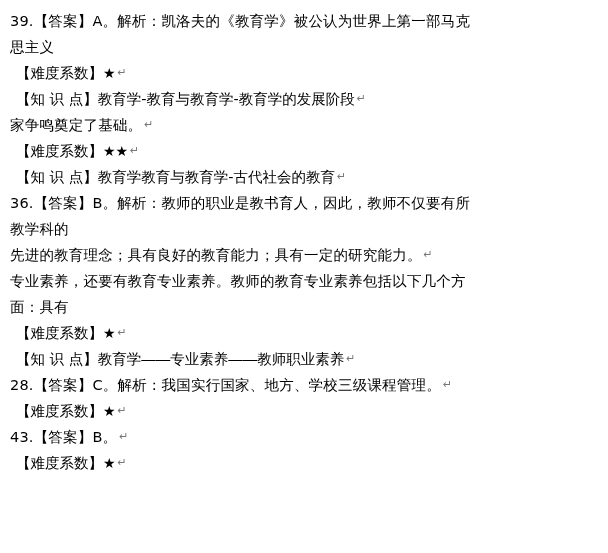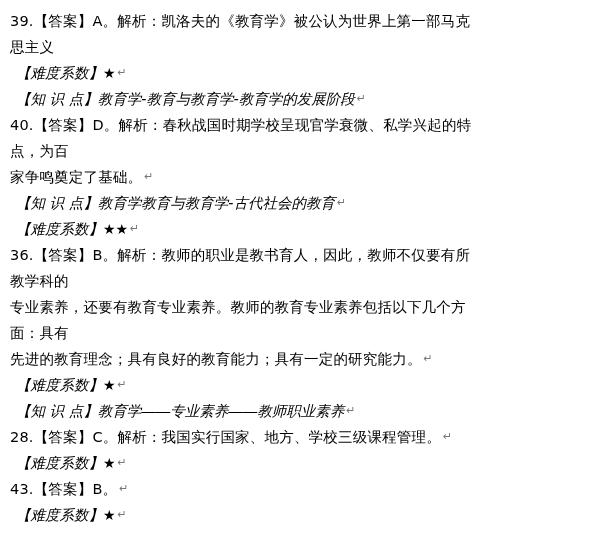--- a/index.html
+++ b/index.html
@@ -28,21 +28,20 @@
     letter-spacing: 0.2px;
   }
   .para {
     margin: 0;
     padding: 0;
   }
   
   .label-line {
     font-size: 14.5px;
     line-height: 26px;
-    font-style: italic;
   }
   .indent {
     padding-left: 6px;
   }
   .pilcrow {
     color: #777777;
     font-size: 11px;
     vertical-align: 2px;
     padding-left: 2px;
   }
@@ -56,30 +55,29 @@
 
 <div id="doc">
 
   <div>
     <p class="line para">39.【答案】A。解析：凯洛夫的《教育学》被公认为世界上第一部马克思主义</p>
     <p class="label-line para indent"><span>【难度系数】</span><span class="stars">★</span><span class="pilcrow">↵</span></p>
     <p class="label-line para indent"><span>【知 识 点】</span><span>教育学-教育与教育学-教育学的发展阶段</span><span class="pilcrow">↵</span></p>
   </div>
 
   <div>
-    <p class="line para">40.【答案】D。解析：春秋战国时期学校呈现官学衰微、私学兴起的特点，为百</p>
     <p class="line para"><span>家争鸣奠定了基础。</span><span class="pilcrow">↵</span></p>
+    <p class="label-line para indent"><span>【难度系数】</span><span class="stars">★★</span><span class="pilcrow">↵</span></p>
     <p class="label-line para indent"><span>【知 识 点】</span><span>教育学教育与教育学-古代社会的教育</span><span class="pilcrow">↵</span></p>
-    <p class="label-line para indent"><span>【难度系数】</span><span class="stars">★★</span><span class="pilcrow">↵</span></p>
   </div>
 
   <div>
     <p class="line para">36.【答案】B。解析：教师的职业是教书育人，因此，教师不仅要有所教学科的</p>
+    <p class="line para"><span>先进的教育理念；具有良好的教育能力；具有一定的研究能力。</span><span class="pilcrow">↵</span></p>
     <p class="line para">专业素养，还要有教育专业素养。教师的教育专业素养包括以下几个方面：具有</p>
-    <p class="line para"><span>先进的教育理念；具有良好的教育能力；具有一定的研究能力。</span><span class="pilcrow">↵</span></p>
     <p class="label-line para indent"><span>【难度系数】</span><span class="stars">★</span><span class="pilcrow">↵</span></p>
     <p class="label-line para indent"><span>【知 识 点】</span><span>教育学――专业素养――教师职业素养</span><span class="pilcrow">↵</span></p>
   </div>
 
   <div>
     <p class="line para"><span>28.【答案】C。解析：我国实行国家、地方、学校三级课程管理。</span><span class="pilcrow">↵</span></p>
     <p class="label-line para indent"><span>【难度系数】</span><span class="stars">★</span><span class="pilcrow">↵</span></p>
   </div>
 
   <div>

